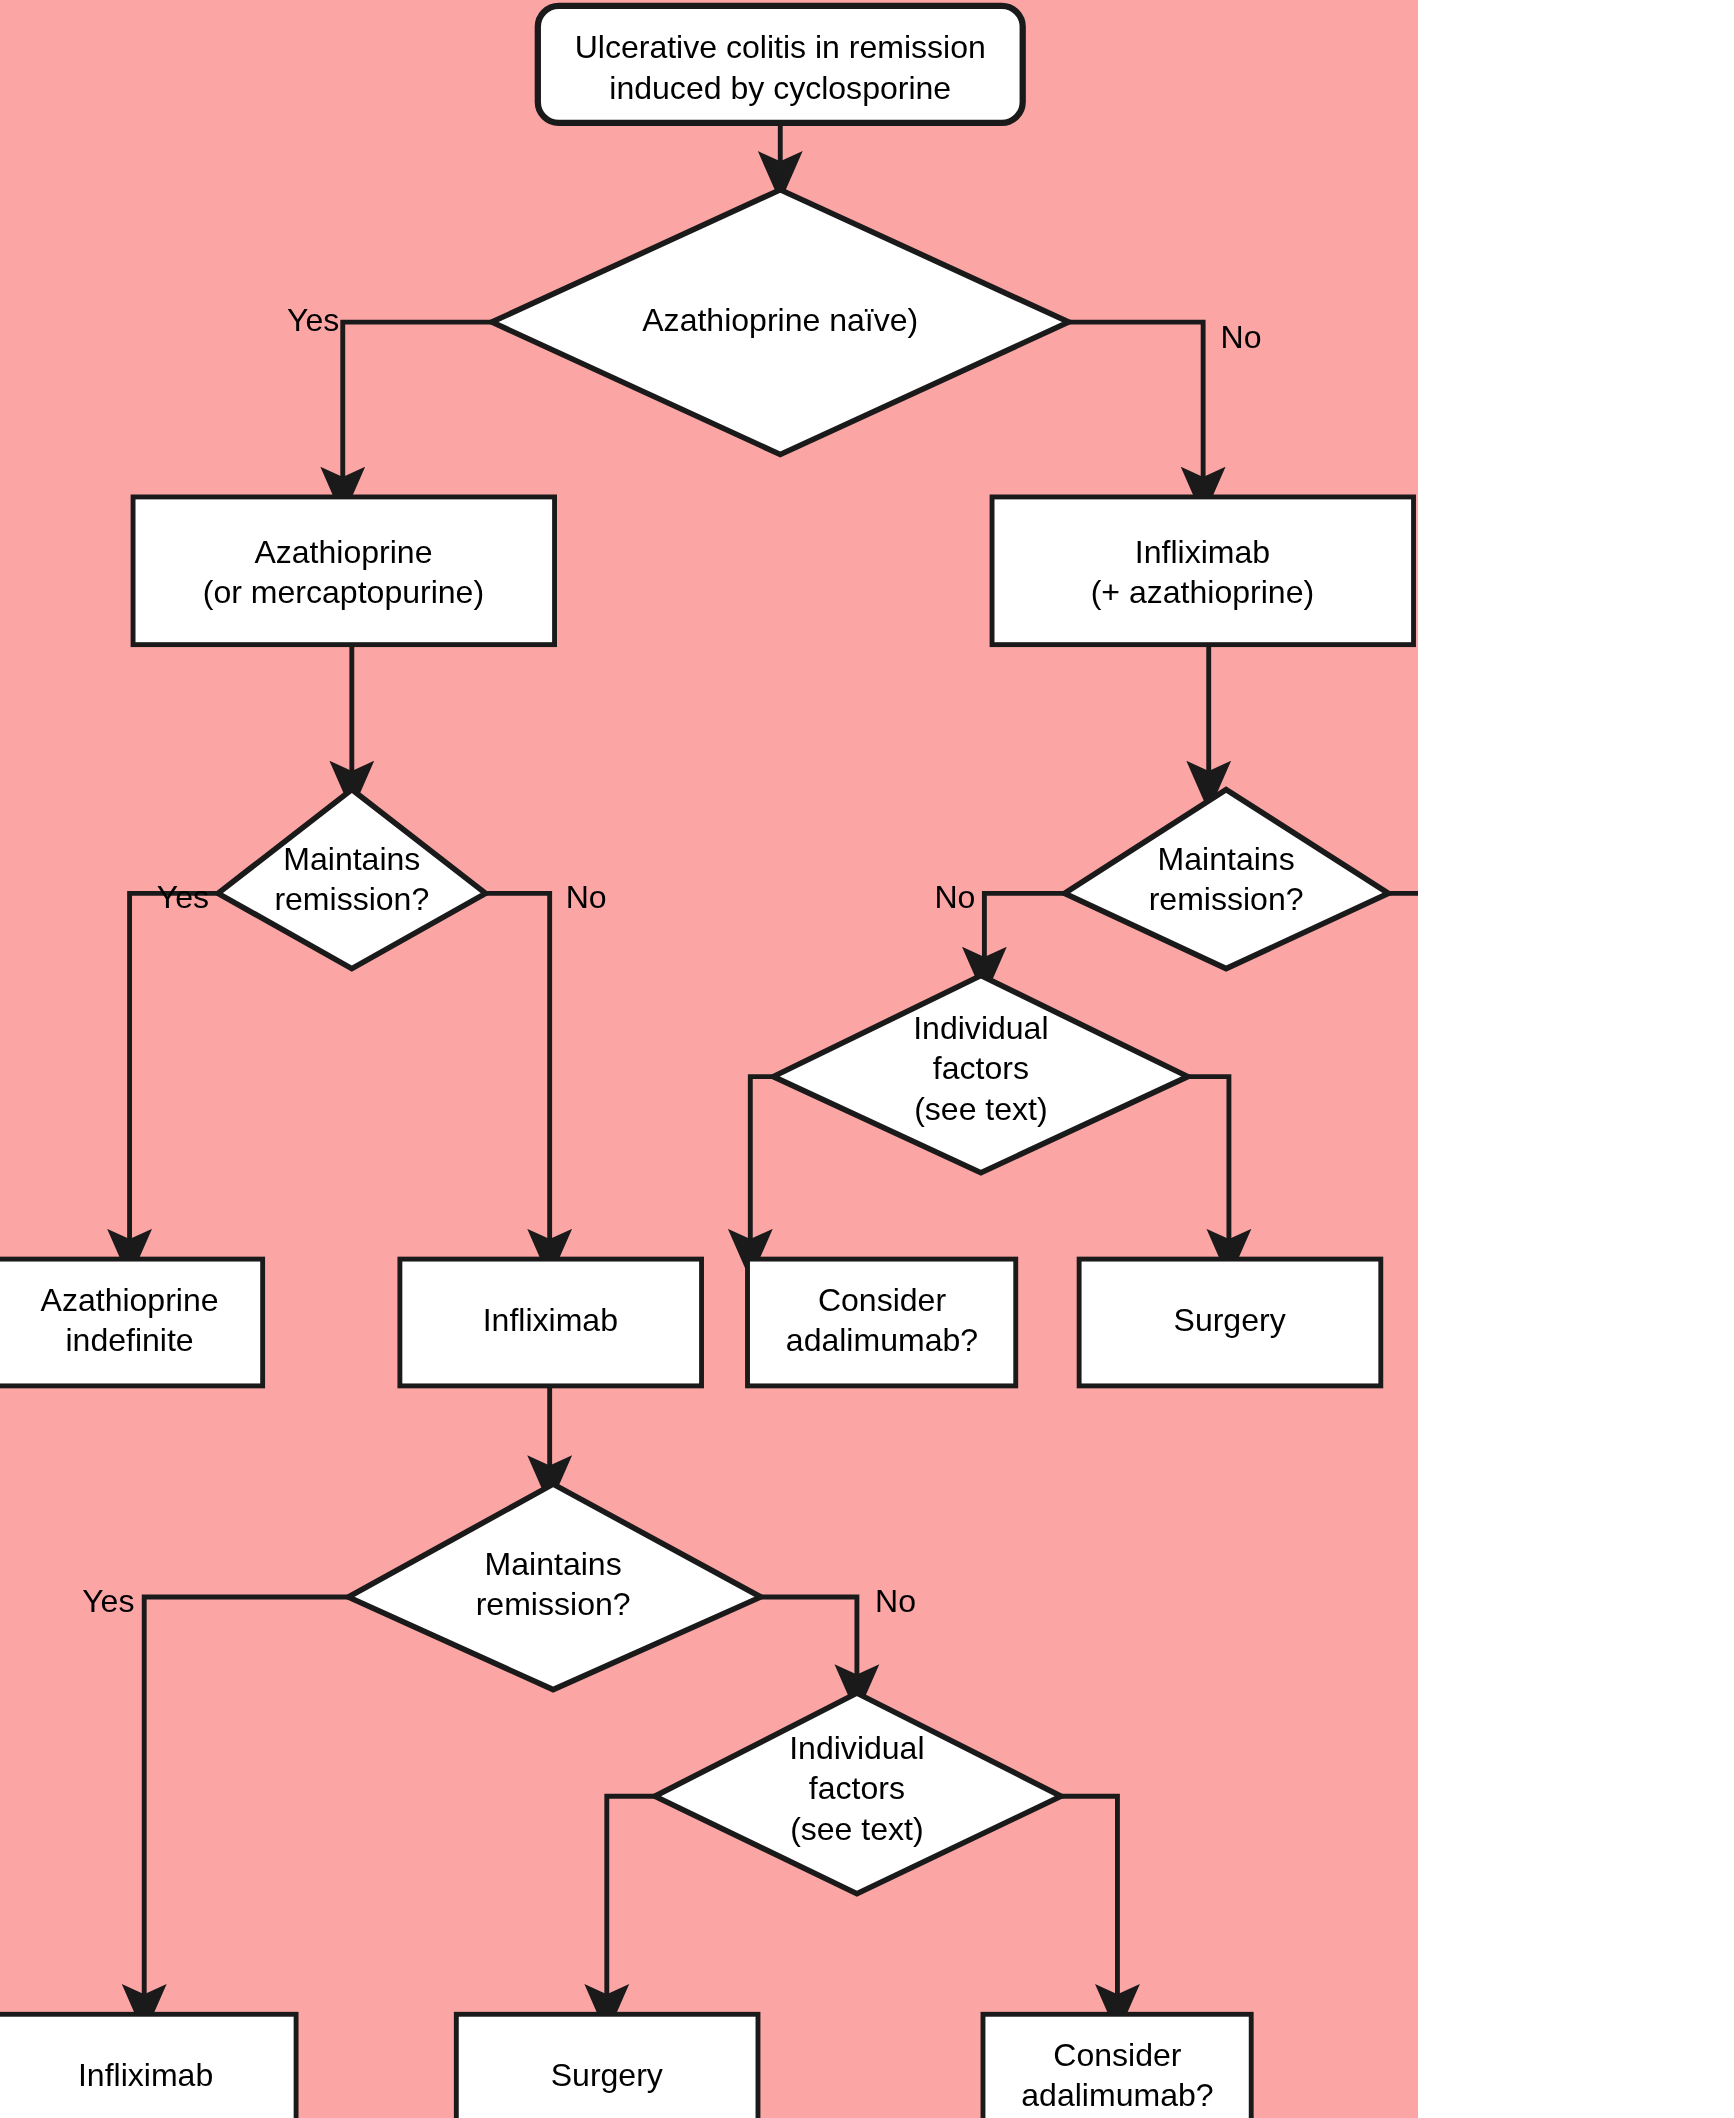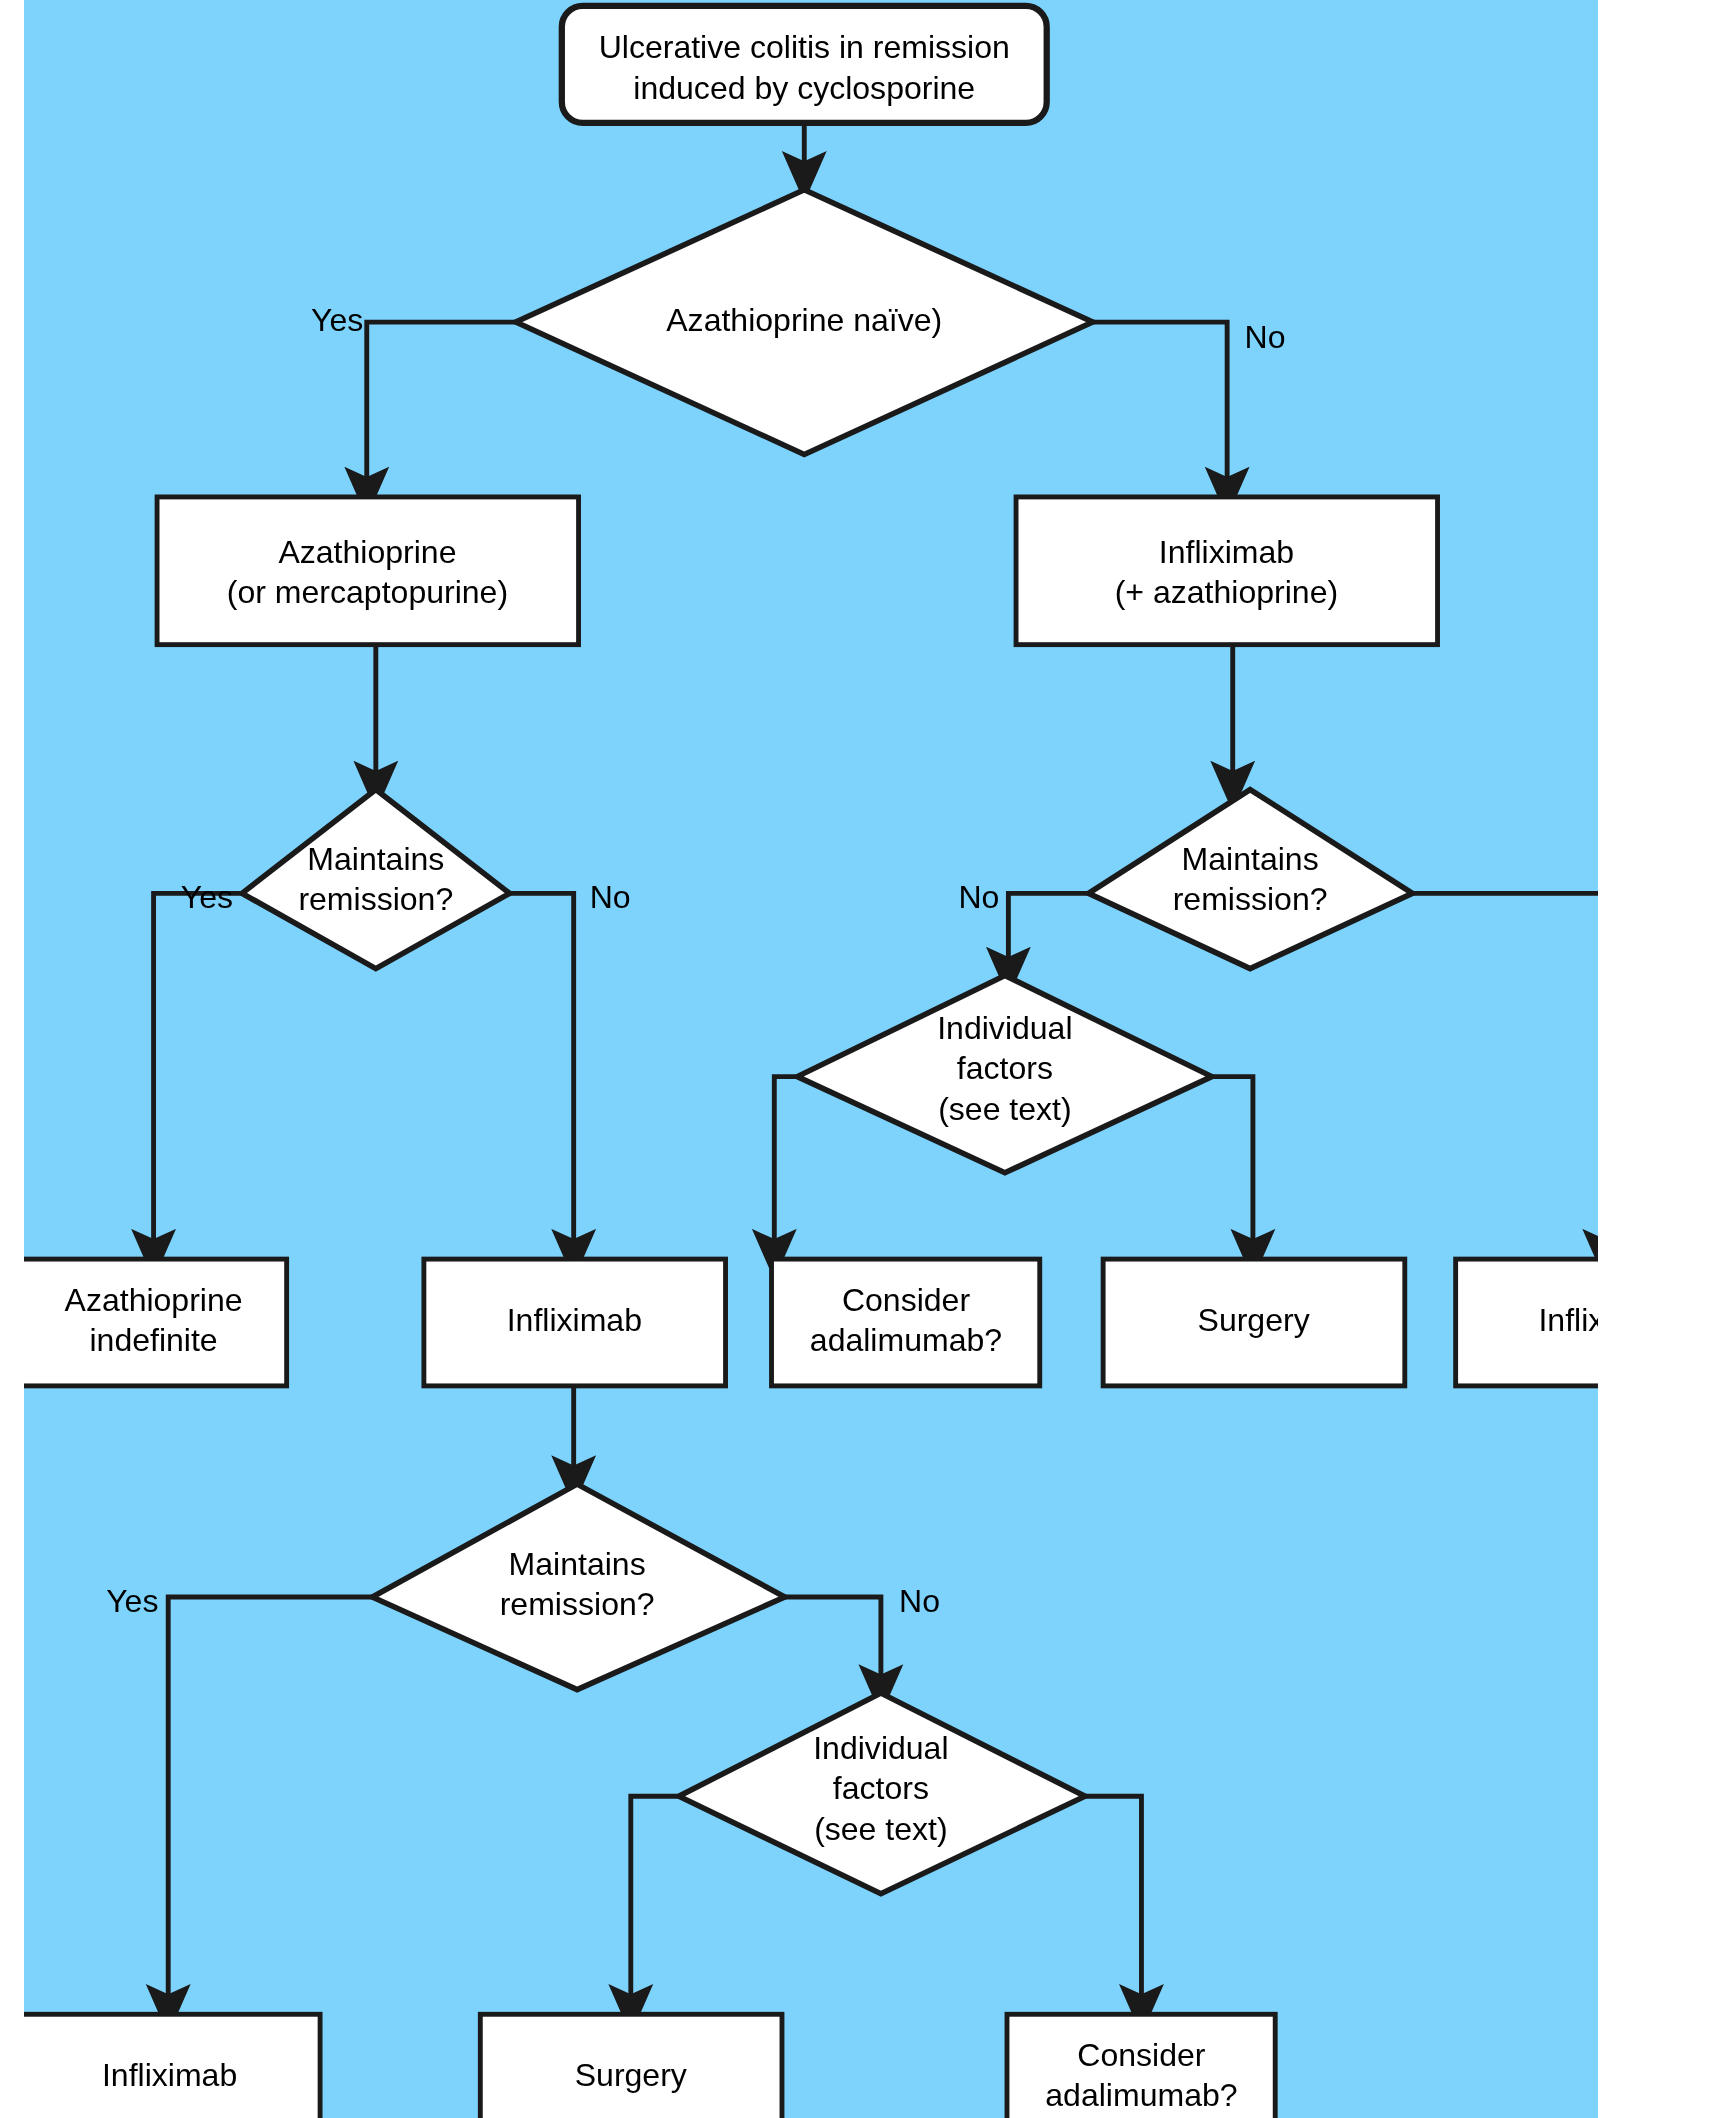--- a/index.html
+++ b/index.html
@@ -5,25 +5,24 @@
   html, body {
     margin: 0;
     padding: 0;
     background: #ffffff;
   }
   body {
     font-family: "Liberation Sans", sans-serif;
   }
   #flow-root {
     position: relative;
-    width: 1574px;
+    width: 1418px;
     height: 2119px;
-    background: #7dd3fc;
+    background: #fca5a5;
     overflow: hidden;
-    margin-left: 24px;
   }
   svg#flow-svg {
     position: absolute;
     top: 0;
     left: 0;
     width: 1734px;
     height: 2119px;
     display: block;
   }
   .node-rect {

